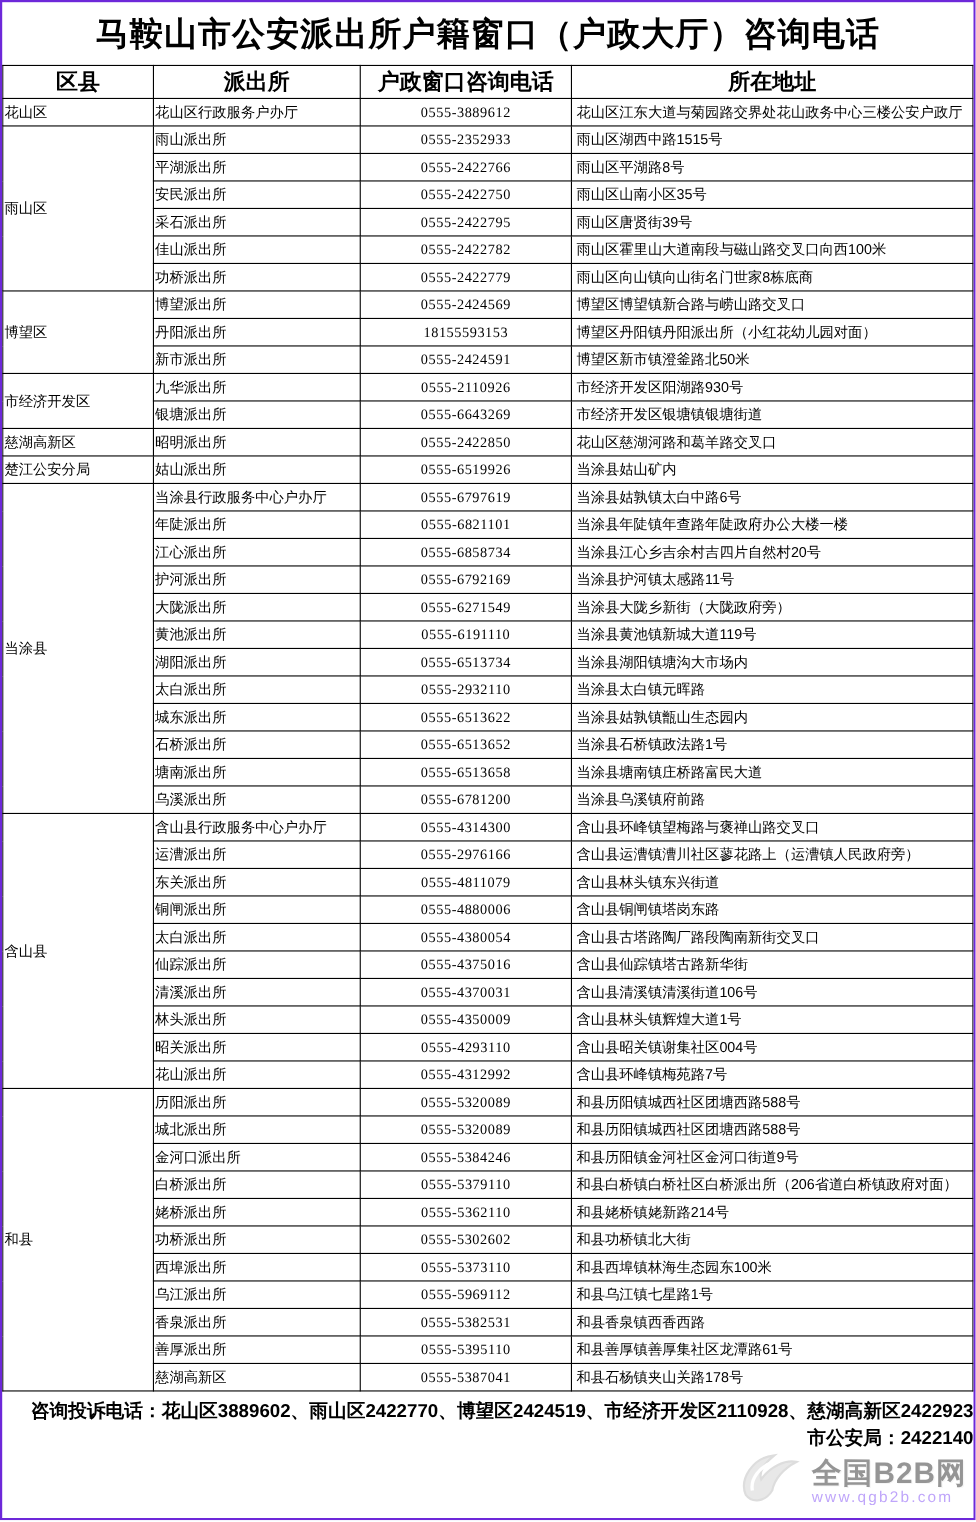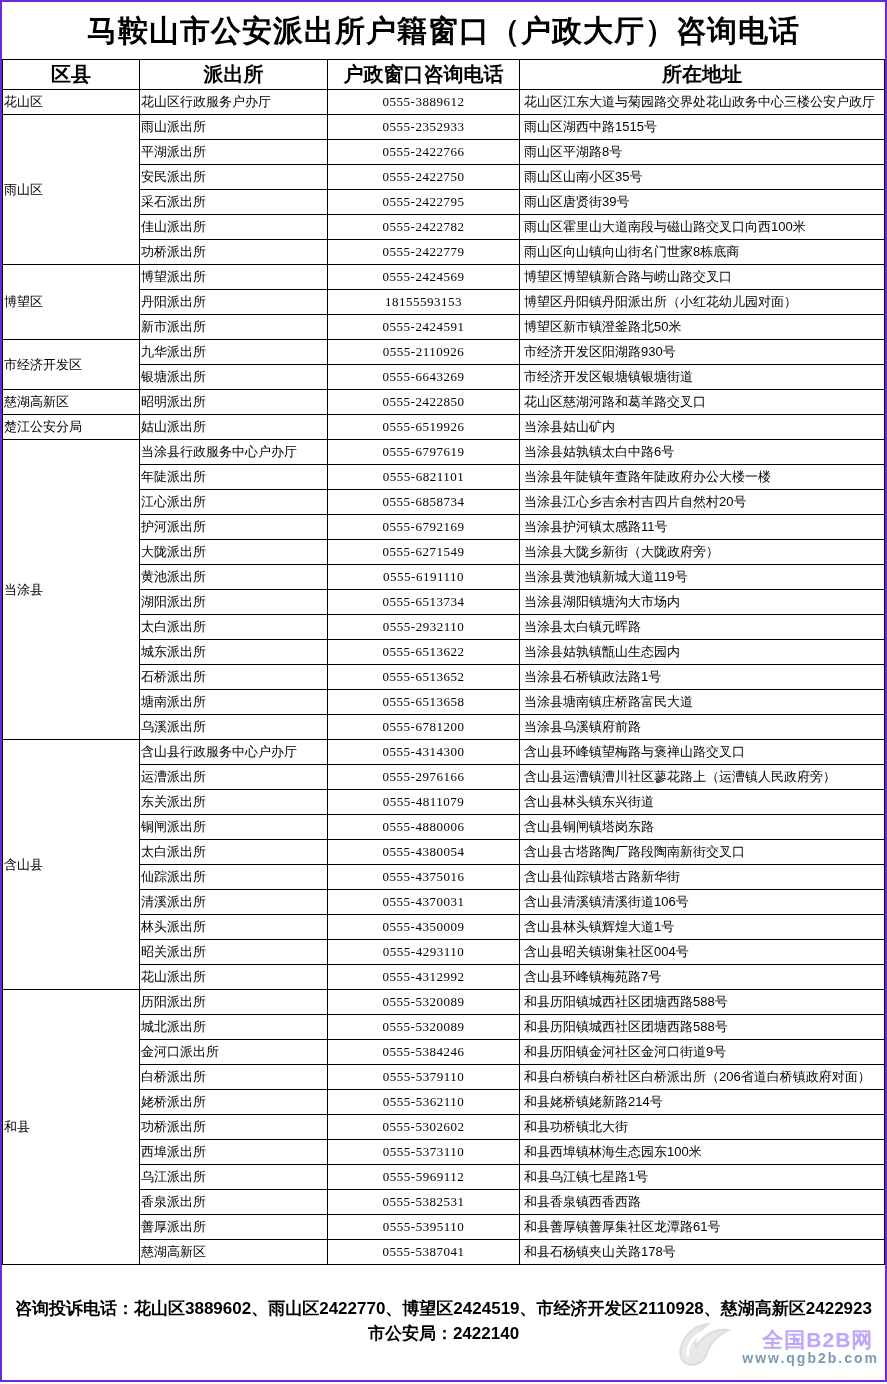--- a/index.html
+++ b/index.html
@@ -44,44 +44,42 @@
   }
   td.station { text-align:left; }
   td.phone {
     text-align:center;
     font-family:Liberation Serif, serif;
     font-size:15px;
     letter-spacing:0.5px;
   }
   td.address { text-align:left; padding-left:4px; padding-right:0; }
   .footer {
-    text-align:center;
+    text-align:right;
     font-weight:bold;
     font-size:17px;
     line-height:25px;
     padding:5px 0 4px 0;
-    margin-top:26px;
   }
   .watermark {
     position:absolute;
     right:6px; bottom:2px;
     display:flex;
     align-items:center;
     opacity:0.55;
     pointer-events:none;
   }
   .watermark .wm-text { display:flex; flex-direction:column; line-height:1.05; }
   .watermark .wm-name {
-    font-size:21px; font-weight:bold; color:#8b5cf6;
+    font-size:27px; font-weight:bold; color:#404040;
     text-shadow:1px 1px 0 #efefef;
     letter-spacing:1px;
-    margin-left:20px;
   }
   .watermark .wm-url {
-    font-size:14px; font-weight:bold; color:#0c4a6e;
+    font-size:14px; font-weight:normal; color:#8b5cf6;
     letter-spacing:2px;
   }
   .wm-logo { margin-right:6px; }
 </style>
 </head>
 <body>
 
 <div class="page">
 
   <div class="title">马鞍山市公安派出所户籍窗口（户政大厅）咨询电话</div>

